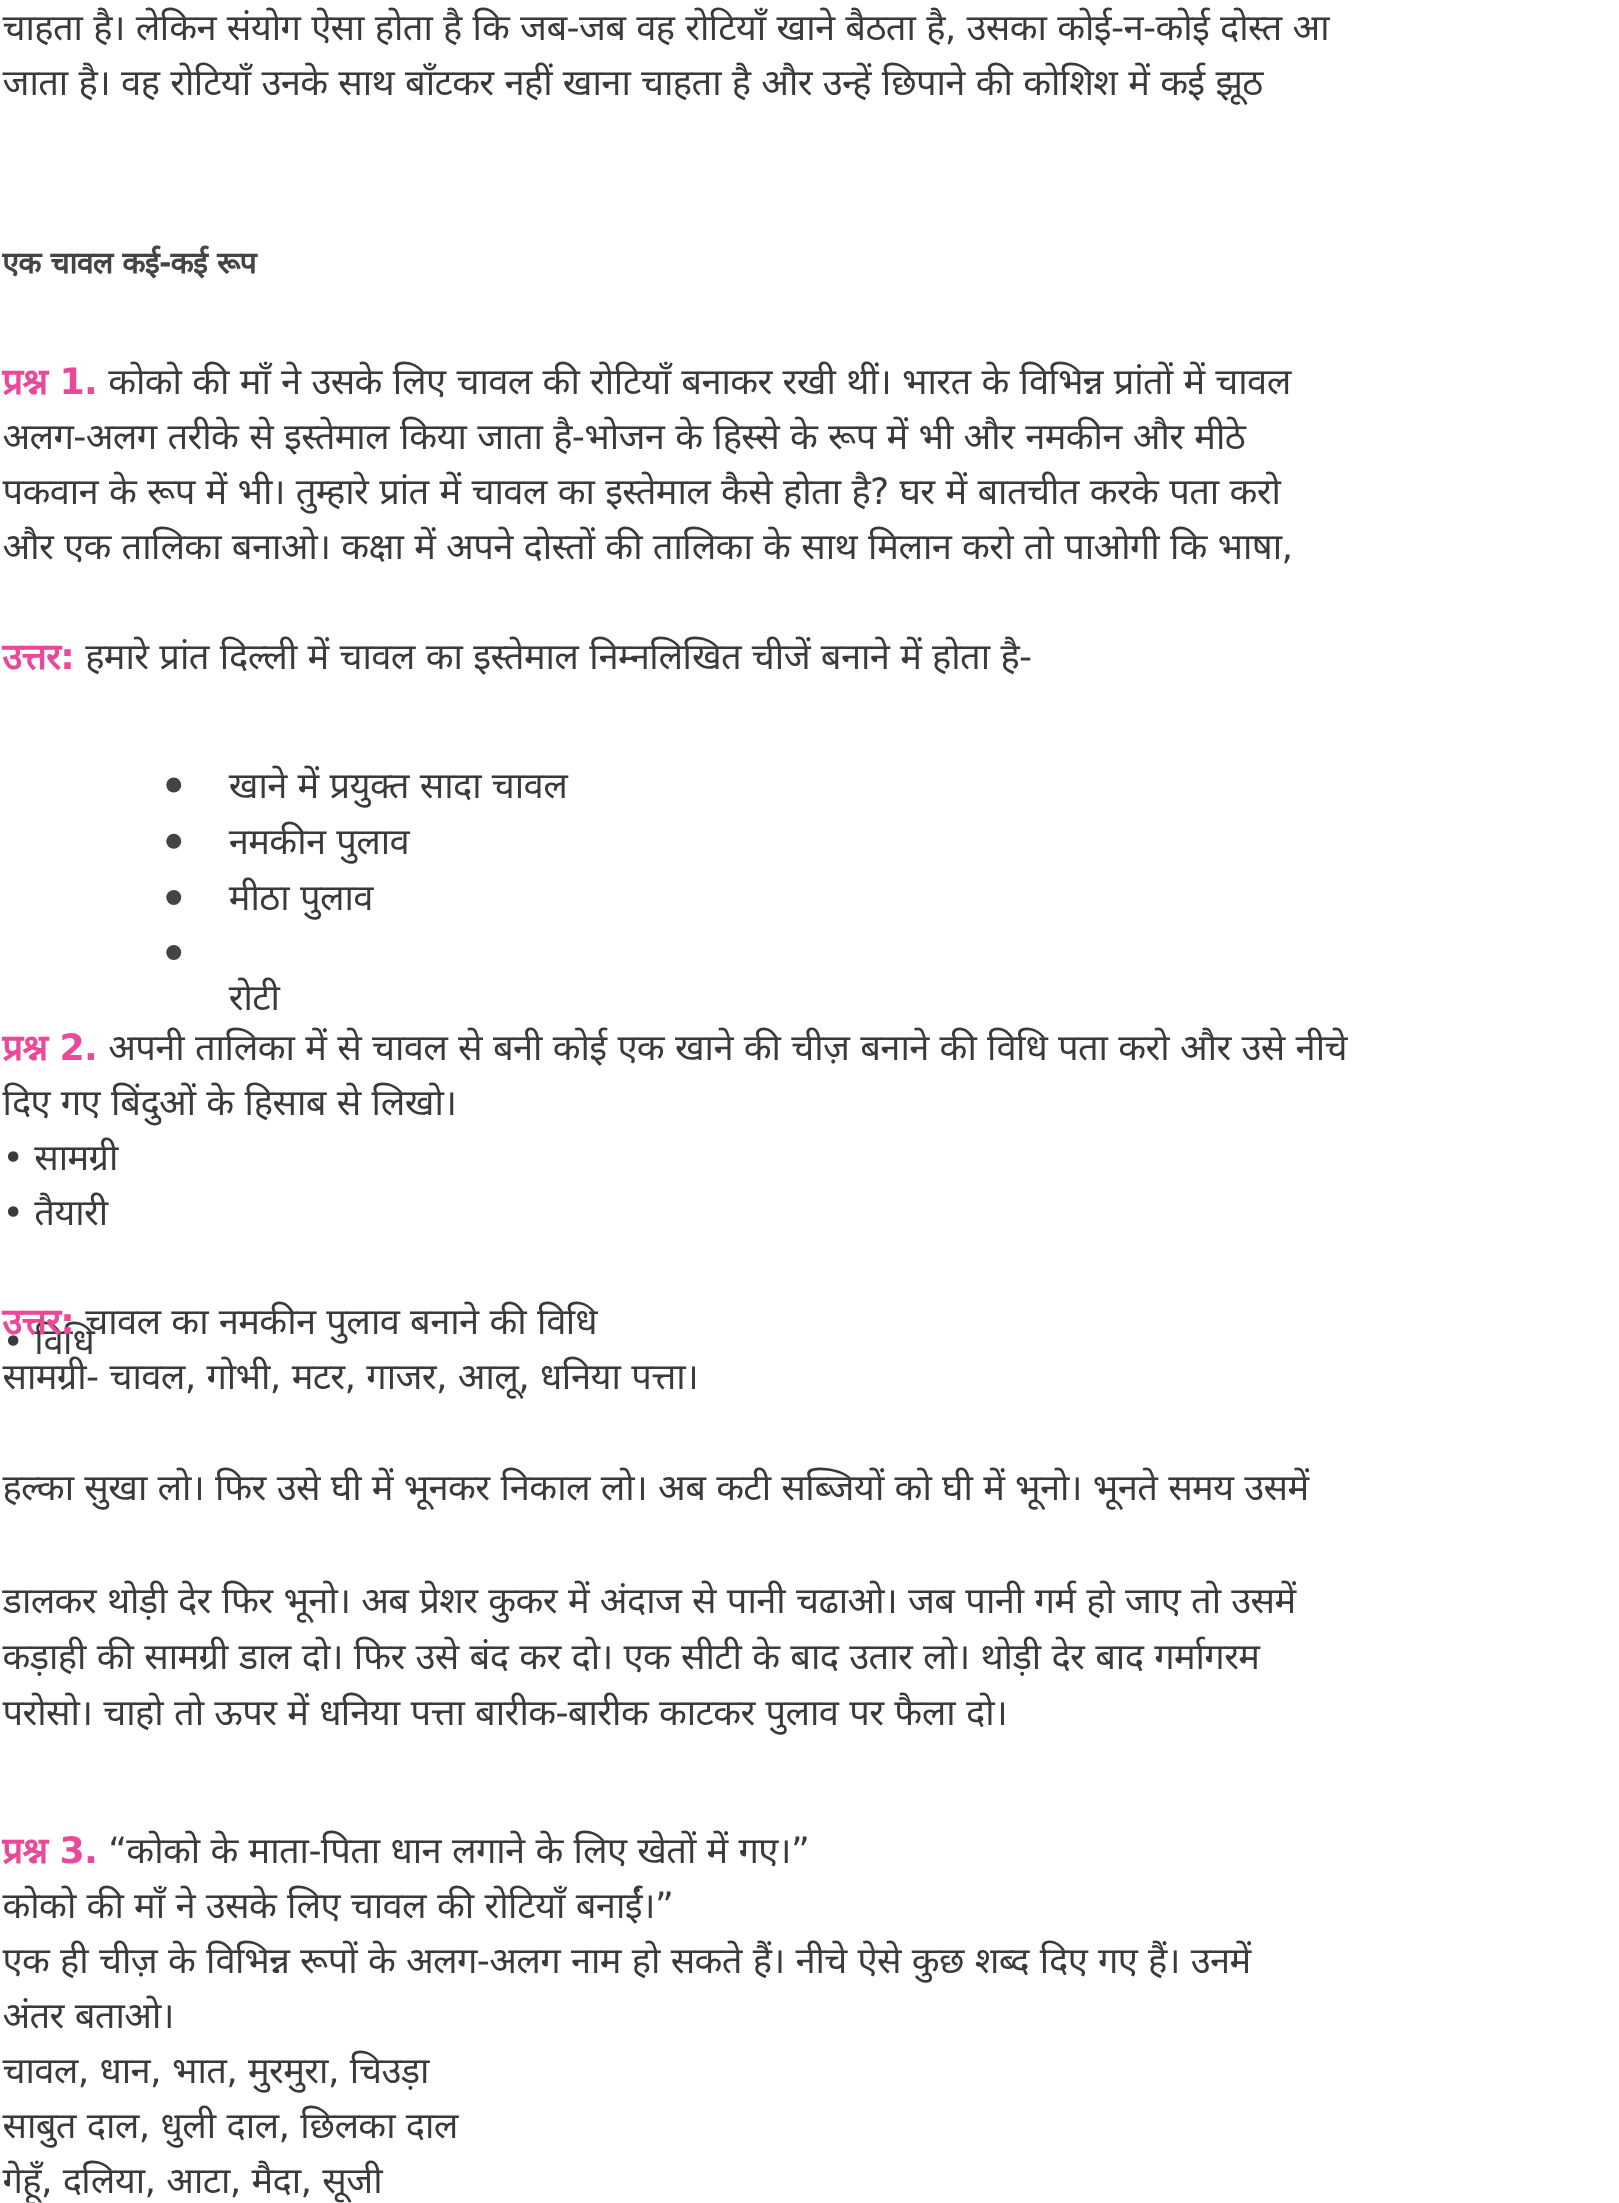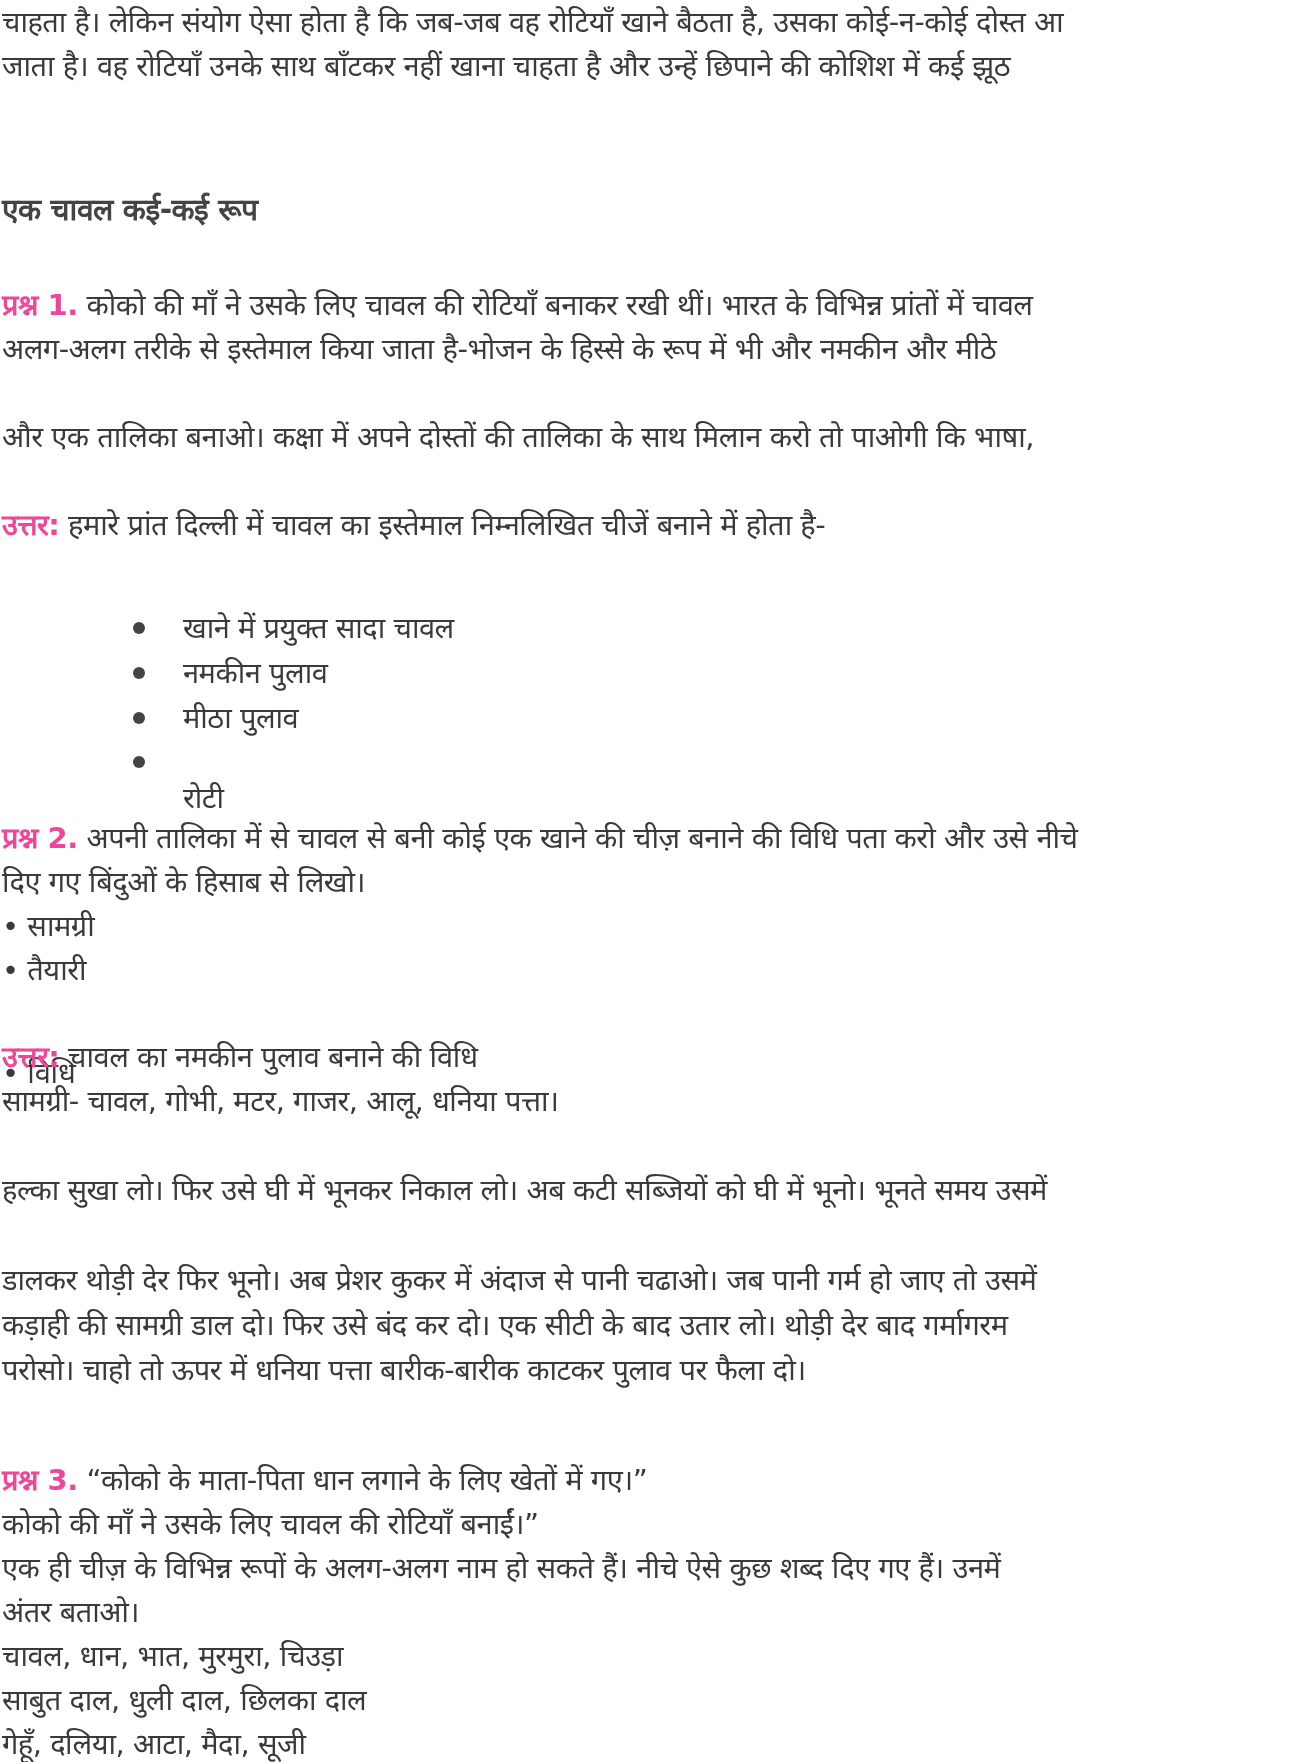--- a/index.html
+++ b/index.html
@@ -2,38 +2,39 @@
 <html><head>
 <meta charset="utf-8">
 <style>
   html, body { margin: 0; padding: 0; background: #ffffff; }
   body { width: 1295px; height: 1762px; position: relative; overflow: hidden;
          font-family: "DejaVu Sans", "Liberation Sans", sans-serif; color: #3a3a3a; }
   .page { position: absolute; left: 0; top: 0; width: 1295px; height: 1668px; }
   .line { position: absolute; left: 2px; height: 44px; line-height: 44px;
           font-size: 29px; white-space: nowrap; letter-spacing: -0.5px; }
   .b { font-weight: bold; color: #ec4899; }
-  .heading { font-weight: bold; font-size: 30px; color: #444; }
+  .heading { font-weight: bold; font-size: 24px; color: #444; }
   .bul-dot { position: absolute; left: 133px; width: 12px; height: 12px; border-radius: 50%; background: #444; }
   .bul-text { left: 183px; }
 </style>
 </head>
 <body>
 
 <div class="page">
 
   <div class="line" style="top:0px">चाहता है। लेकिन संयोग ऐसा होता है कि जब-जब वह रोटियाँ खाने बैठता है, उसका कोई-न-कोई दोस्त आ</div>
   <div class="line" style="top:44px">जाता है। वह रोटियाँ उनके साथ बाँटकर नहीं खाना चाहता है और उन्हें छिपाने की कोशिश में कई झूठ</div>
 
   <div class="line heading" style="top:188px">एक चावल कई-कई रूप</div>
 
   <div class="line" style="top:283px">
     <span class="b">प्रश्न 1.</span><span> कोको की माँ ने उसके लिए चावल की रोटियाँ बनाकर रखी थीं। भारत के विभिन्न प्रांतों में चावल</span>
   </div>
   <div class="line" style="top:327px">अलग-अलग तरीके से इस्तेमाल किया जाता है-भोजन के हिस्से के रूप में भी और नमकीन और मीठे</div>
+  <div class="line" style="top:371px">पकवान के रूप में भी। तुम्हारे प्रांत में चावल का इस्तेमाल कैसे होता है? घर में बातचीत करके पता करो</div>
   <div class="line" style="top:415px">और एक तालिका बनाओ। कक्षा में अपने दोस्तों की तालिका के साथ मिलान करो तो पाओगी कि भाषा,</div>
   <div class="line" style="top:503px">
     <span class="b">उत्तर:</span><span> हमारे प्रांत दिल्ली में चावल का इस्तेमाल निम्नलिखित चीजें बनाने में होता है-</span>
   </div>
 
   <div class="bul-dot" style="top:622px"></div>
   <div class="line bul-text" style="top:606px">खाने में प्रयुक्त सादा चावल</div>
   <div class="bul-dot" style="top:667px"></div>
   <div class="line bul-text" style="top:651px">नमकीन पुलाव</div>
   <div class="bul-dot" style="top:712px"></div>

